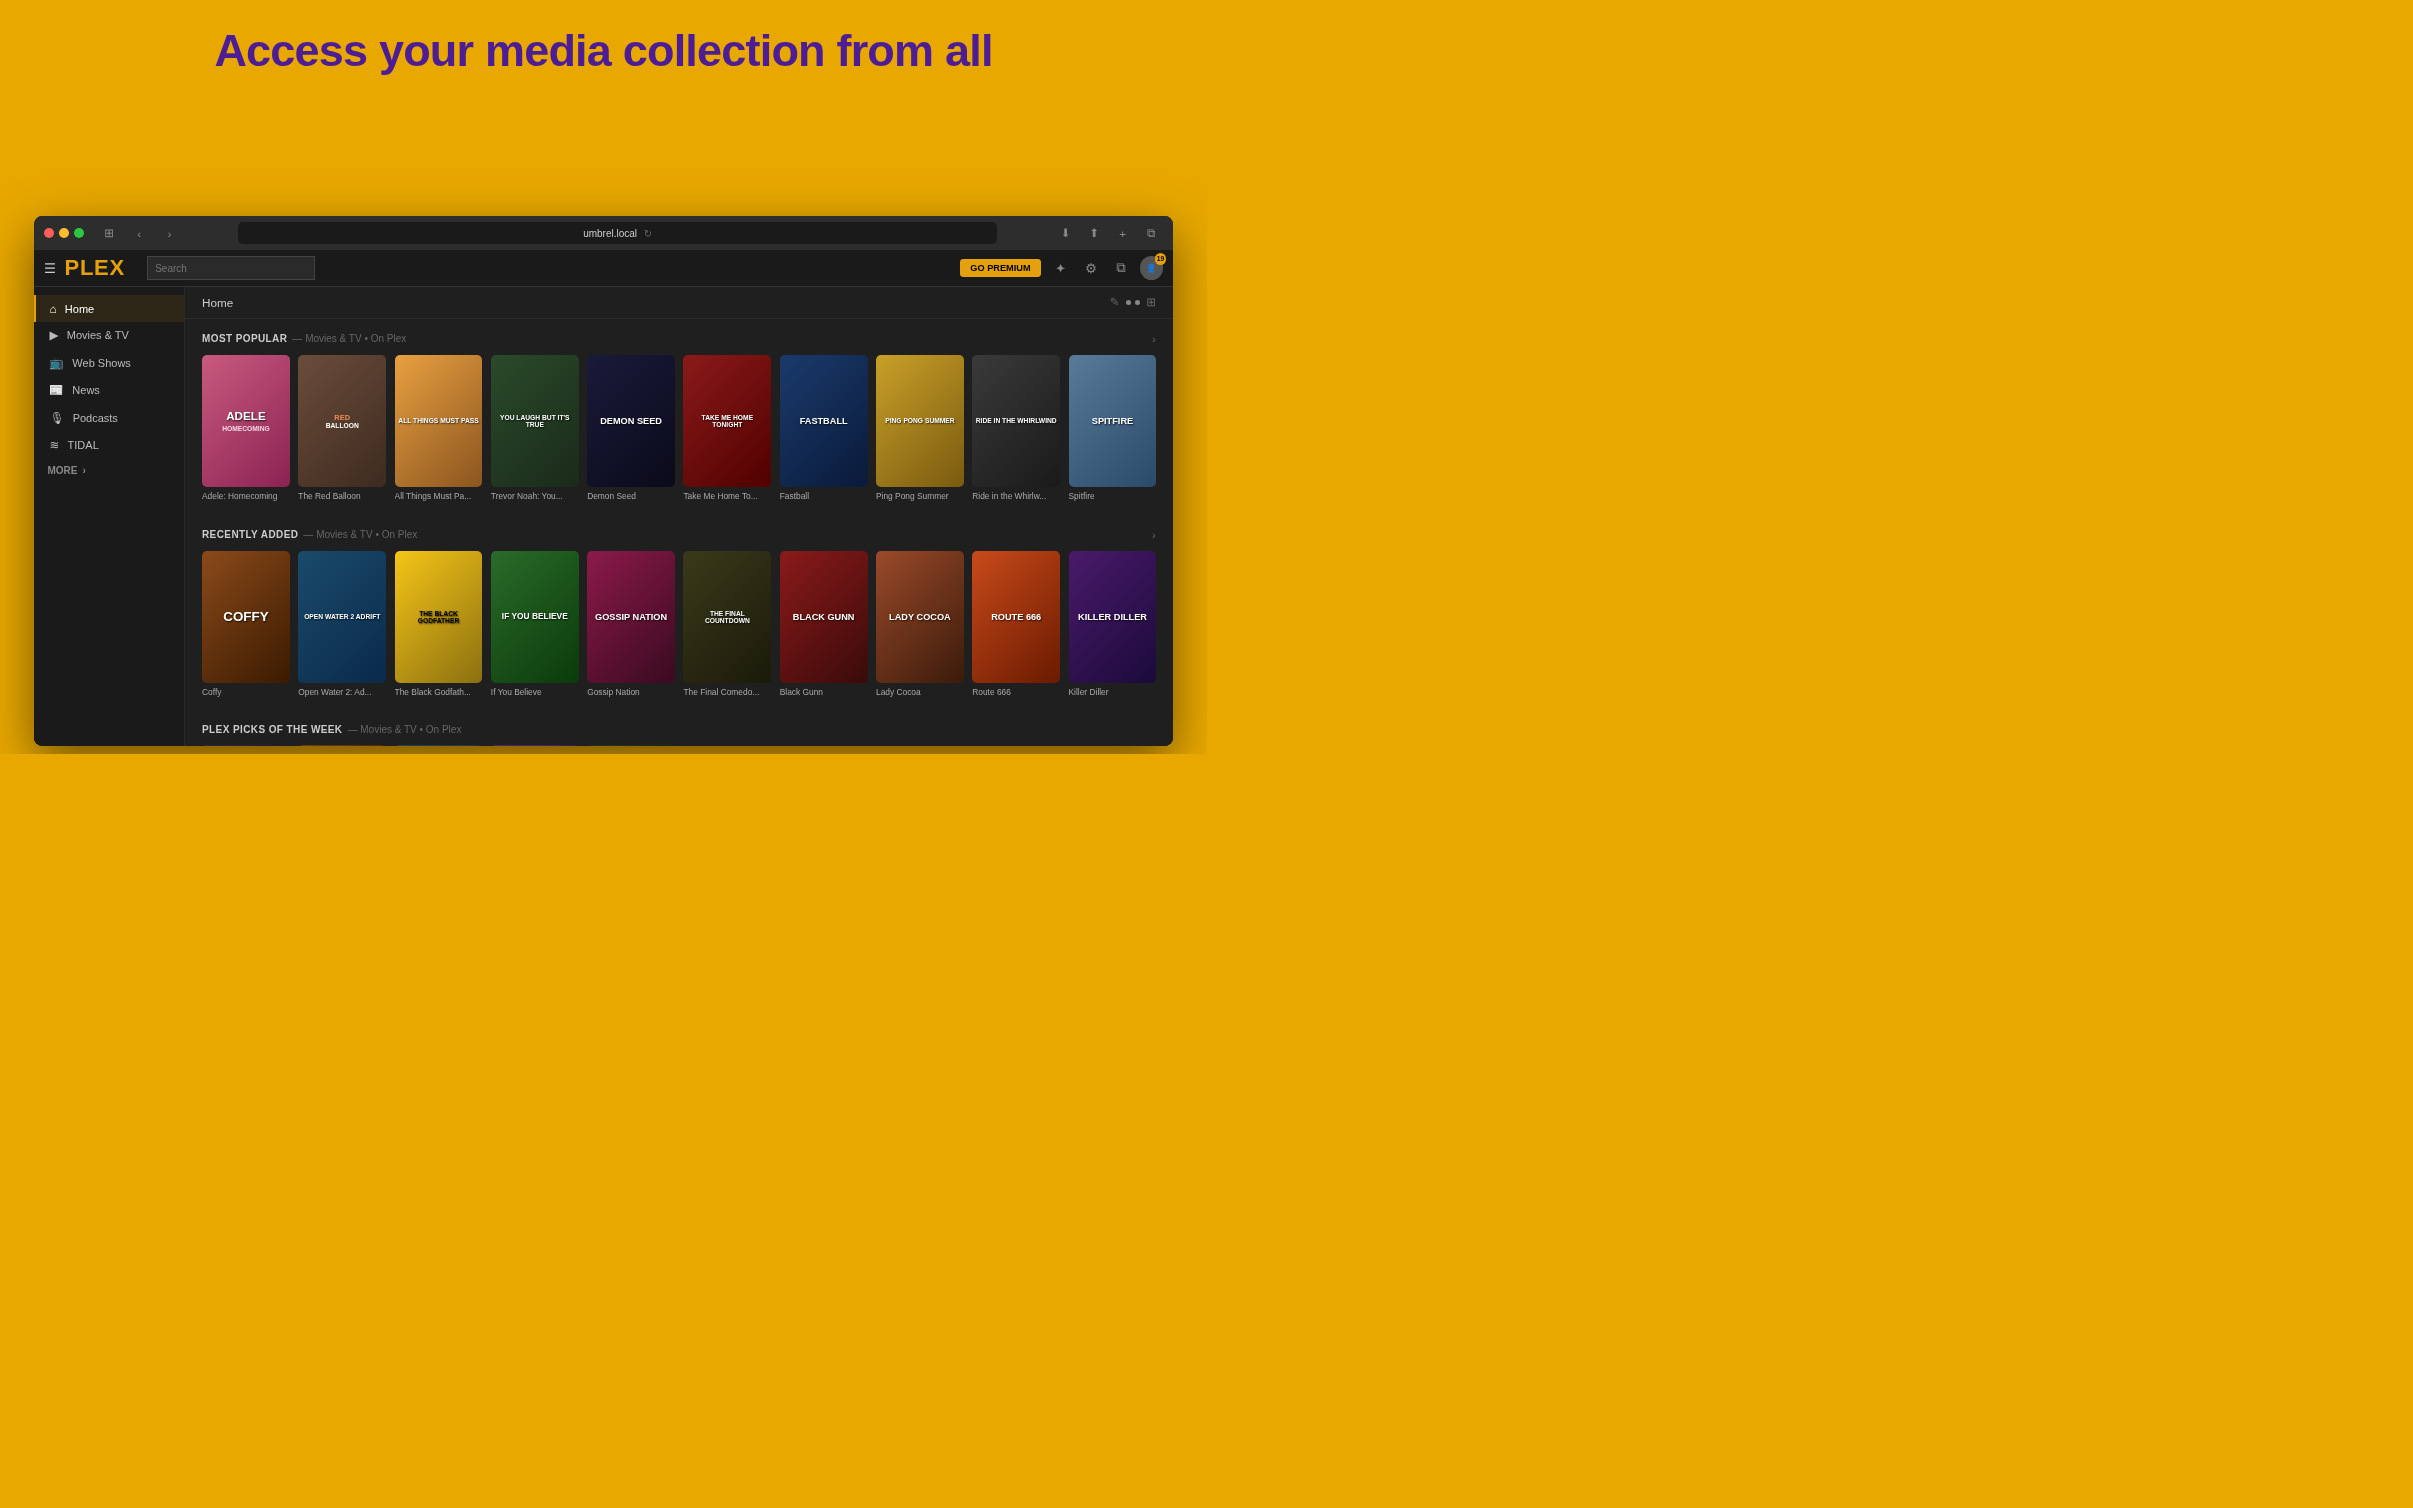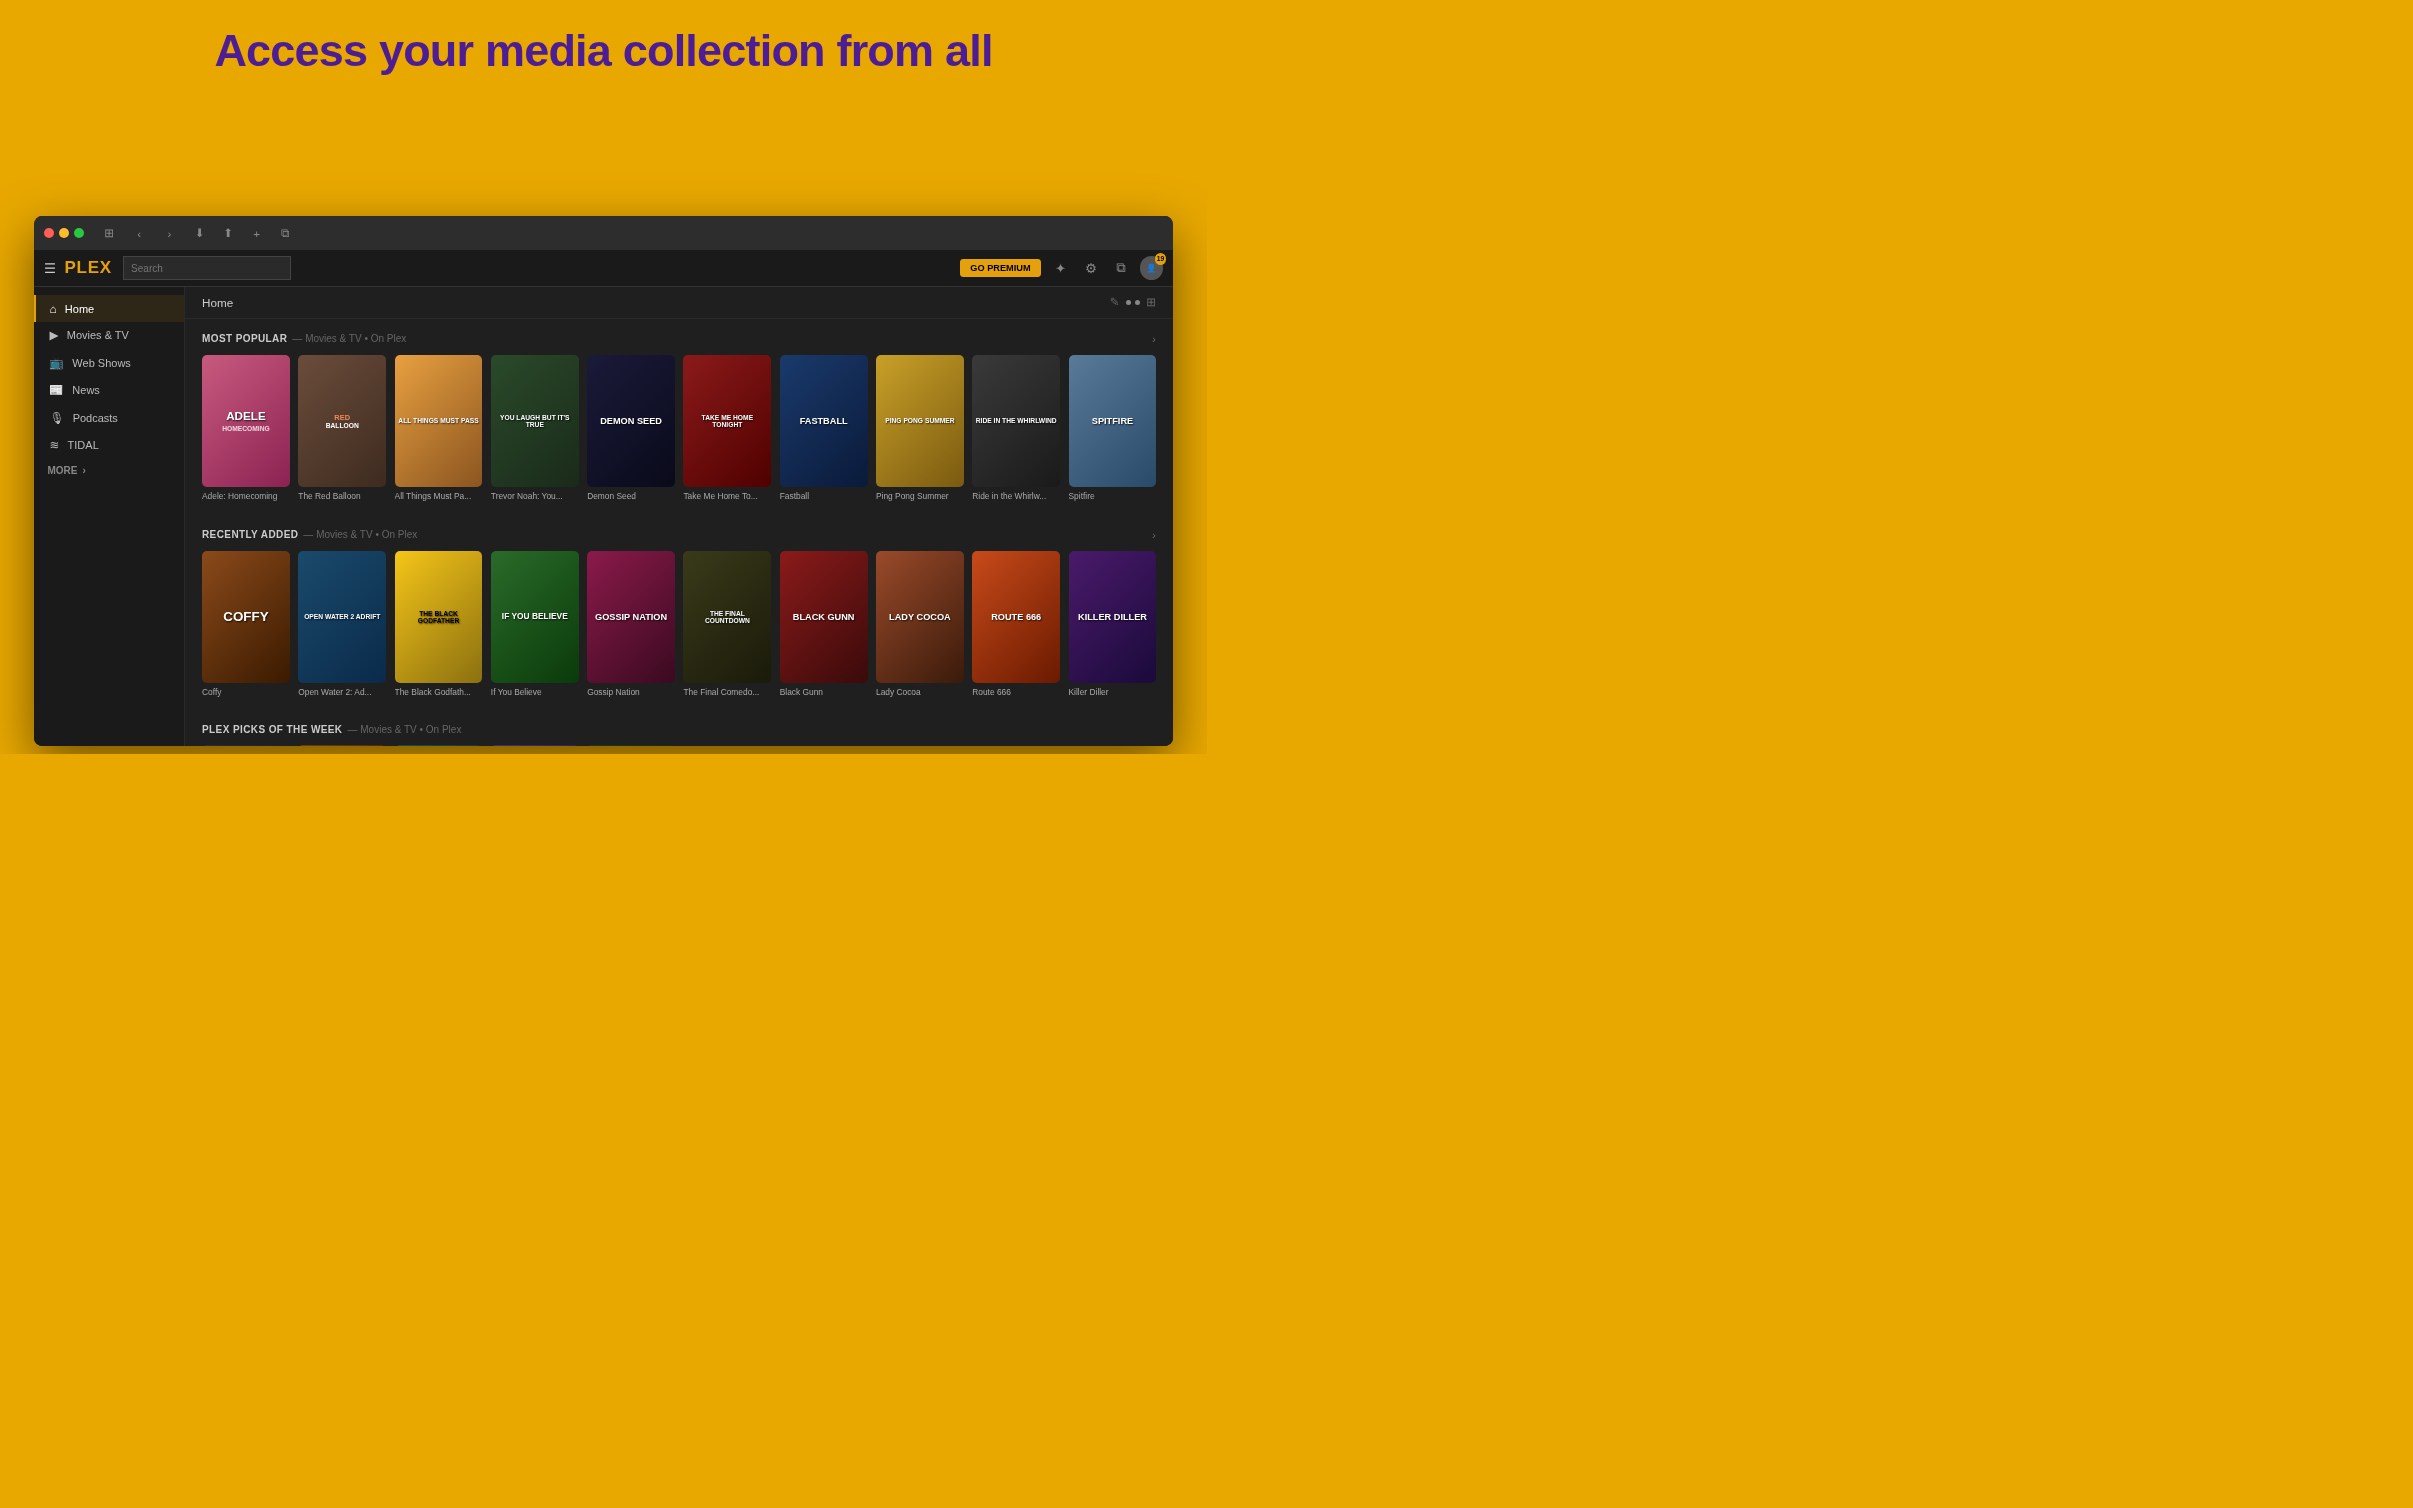--- a/index.html
+++ b/index.html
@@ -111,23 +111,23 @@
       flex-shrink: 0;
     }
     .plex-menu-icon {
       color: #ccc;
       font-size: 13.4px;
       cursor: pointer;
     }
     .plex-logo {
       color: #E5A00D;
       font-weight: 900;
-      font-size: 17px;
+      font-size: 22px;
       letter-spacing: 0.8px;
-      margin-right: 3px;
+      margin-right: 14px;
     }
     .plex-search {
       flex: 0 0 168px;
       height: 23.5px;
       background: #2a2a2a;
       border: 0.8px solid #444;
       border-radius: 0;
       color: #aaa;
       font-size: 10px;
       padding: 0 6.7px;
@@ -394,20 +394,24 @@
 
   <div class="browser-chrome">
     <div class="traffic-lights">
       <div class="tl tl-red"></div>
       <div class="tl tl-yellow"></div>
       <div class="tl tl-green"></div>
     </div>
     <button class="browser-btn">⊞</button>
     <button class="browser-btn">‹</button>
     <button class="browser-btn">›</button>
+    <div class="address-bar">
+      <span>umbrel.local</span>
+      <span style="margin-left:6.7px;color:#666;font-size:10px;">↻</span>
+    </div>
     <div class="browser-actions">
       <button class="browser-action-btn">⬇</button>
       <button class="browser-action-btn">⬆</button>
       <button class="browser-action-btn">+</button>
       <button class="browser-action-btn">⧉</button>
     </div>
   </div>
 
   <div class="plex-app">
 

